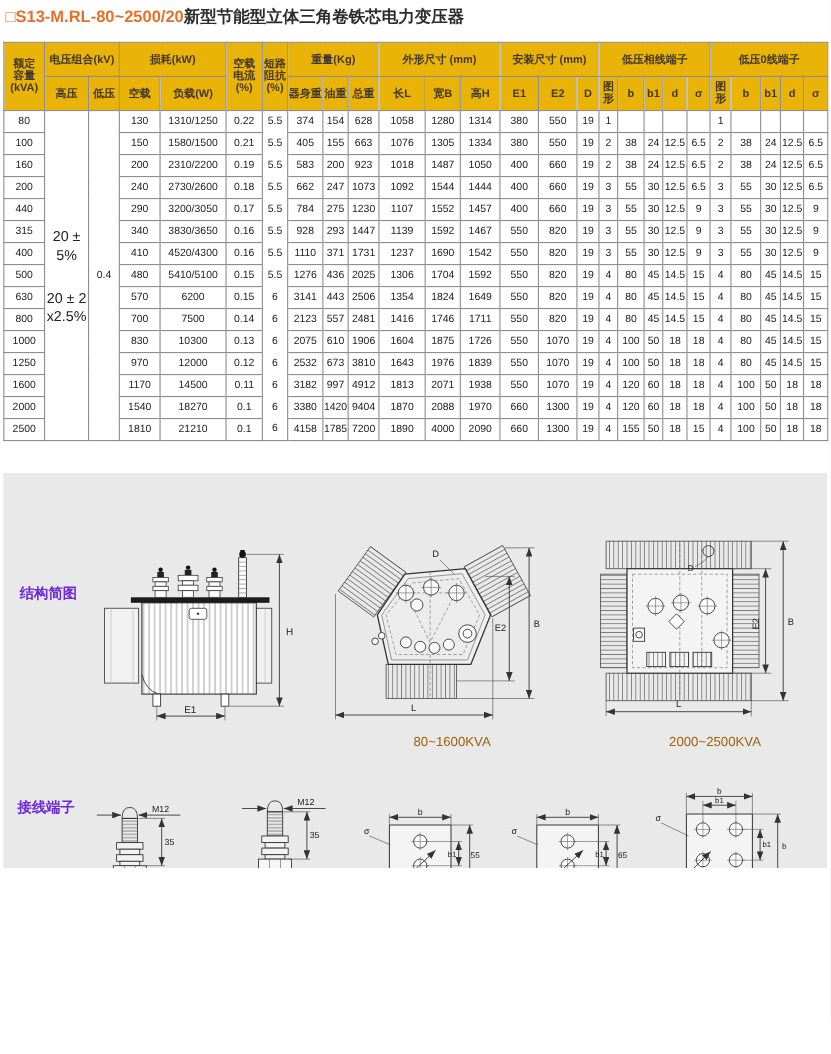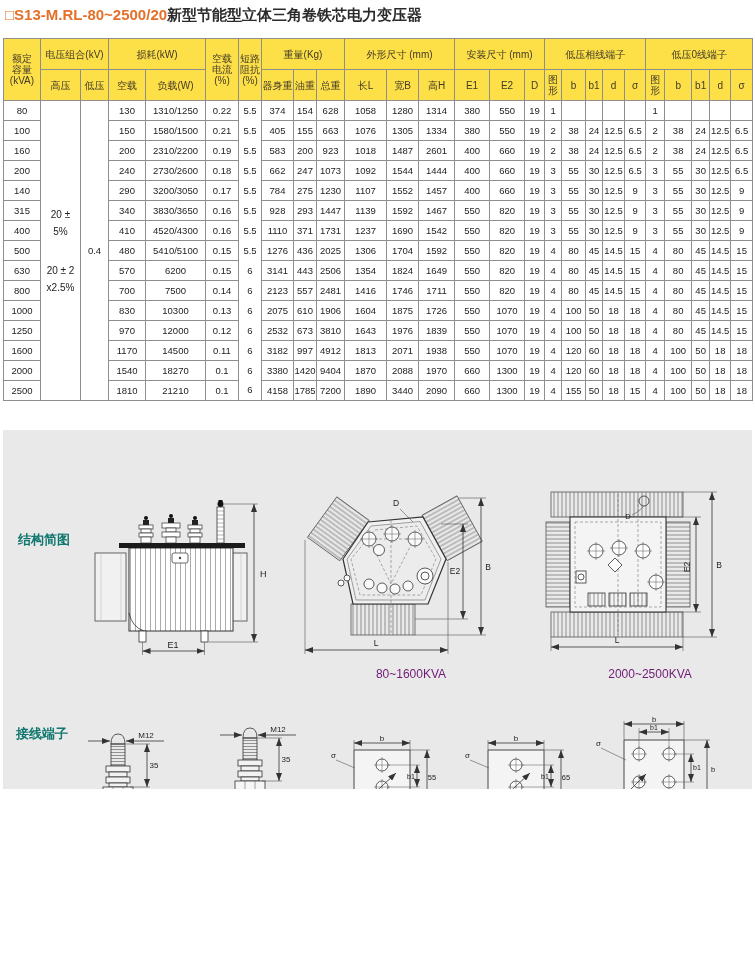--- a/index.html
+++ b/index.html
@@ -3,29 +3,29 @@
 <meta charset="utf-8">
 <style>
   html,body{margin:0;padding:0;background:#fff;}
   .page{position:relative;width:755px;height:789px;background:#fff;overflow:hidden;
         font-family:"Liberation Sans","DejaVu Sans",sans-serif;}
   .title{position:absolute;left:5px;top:6px;font-size:15px;font-weight:bold;color:#2b2b2b;white-space:nowrap;}
   .title .code{color:#E4702A;}
   table.spec{position:absolute;left:3px;top:38px;width:749px;border-collapse:collapse;table-layout:fixed;
              color:#222;}
   table.spec th,table.spec td{border:1px solid #8e8e8e;text-align:center;vertical-align:middle;padding:0;overflow:hidden;}
-  table.spec thead th{background:#fde047;font-weight:normal;color:#42392a;font-size:10px;line-height:11px;
+  table.spec thead th{background:#eab308;font-weight:bold;color:#42392a;font-size:10px;line-height:11px;
                       white-space:pre-line;height:30px;}
   table.spec tbody td{height:19px;font-size:9.5px;line-height:10px;}
   table.spec td.nt{border-top-style:hidden;}
-  td.hvcell div{line-height:17px;font-size:10px;}
+  td.hvcell div{line-height:17px;font-size:13px;}
   td.hvcell div.gap{margin-top:22px;}
   .panel{position:absolute;left:3px;top:430px;width:749px;height:493px;background:#E9E9E9;}
-  .dlabel{position:absolute;font-size:13px;font-weight:bold;color:#0f766e;}
-  .cap{position:absolute;font-size:12px;color:#701a75;text-align:center;}
+  .dlabel{position:absolute;font-size:13px;font-weight:bold;color:#6d28d9;}
+  .cap{position:absolute;font-size:12px;color:#a16207;text-align:center;}
   .note{position:absolute;left:4px;top:937px;font-size:9px;color:#3c3c3c;}
   svg.diag{position:absolute;overflow:visible;}
   svg.diag text{font-family:"Liberation Sans","DejaVu Sans",sans-serif;fill:#222;}
 </style>
 </head>
 <body>
 
 <div class="page">
 
   <div class="title">
@@ -170,21 +170,21 @@
           <td>160</td>
           <td>200</td>
           <td>2310/2200</td>
           <td>0.19</td>
           <td class="nt">5.5</td>
           <td>583</td>
           <td>200</td>
           <td>923</td>
           <td>1018</td>
           <td>1487</td>
-          <td>2601</td>
+          <td>1050</td>
           <td>400</td>
           <td>660</td>
           <td>19</td>
           <td>2</td>
           <td>38</td>
           <td>24</td>
           <td>12.5</td>
           <td>6.5</td>
           <td>2</td>
           <td>38</td>
@@ -212,21 +212,21 @@
           <td>30</td>
           <td>12.5</td>
           <td>6.5</td>
           <td>3</td>
           <td>55</td>
           <td>30</td>
           <td>12.5</td>
           <td>6.5</td>
         </tr>
         <tr>
-          <td>140</td>
+          <td>440</td>
           <td>290</td>
           <td>3200/3050</td>
           <td>0.17</td>
           <td class="nt">5.5</td>
           <td>784</td>
           <td>275</td>
           <td>1230</td>
           <td>1107</td>
           <td>1552</td>
           <td>1457</td>
@@ -481,21 +481,21 @@
         <tr>
           <td>2500</td>
           <td>1810</td>
           <td>21210</td>
           <td>0.1</td>
           <td class="nt">6</td>
           <td>4158</td>
           <td>1785</td>
           <td>7200</td>
           <td>1890</td>
-          <td>3440</td>
+          <td>4000</td>
           <td>2090</td>
           <td>660</td>
           <td>1300</td>
           <td>19</td>
           <td>4</td>
           <td>155</td>
           <td>50</td>
           <td>18</td>
           <td>15</td>
           <td>4</td>

